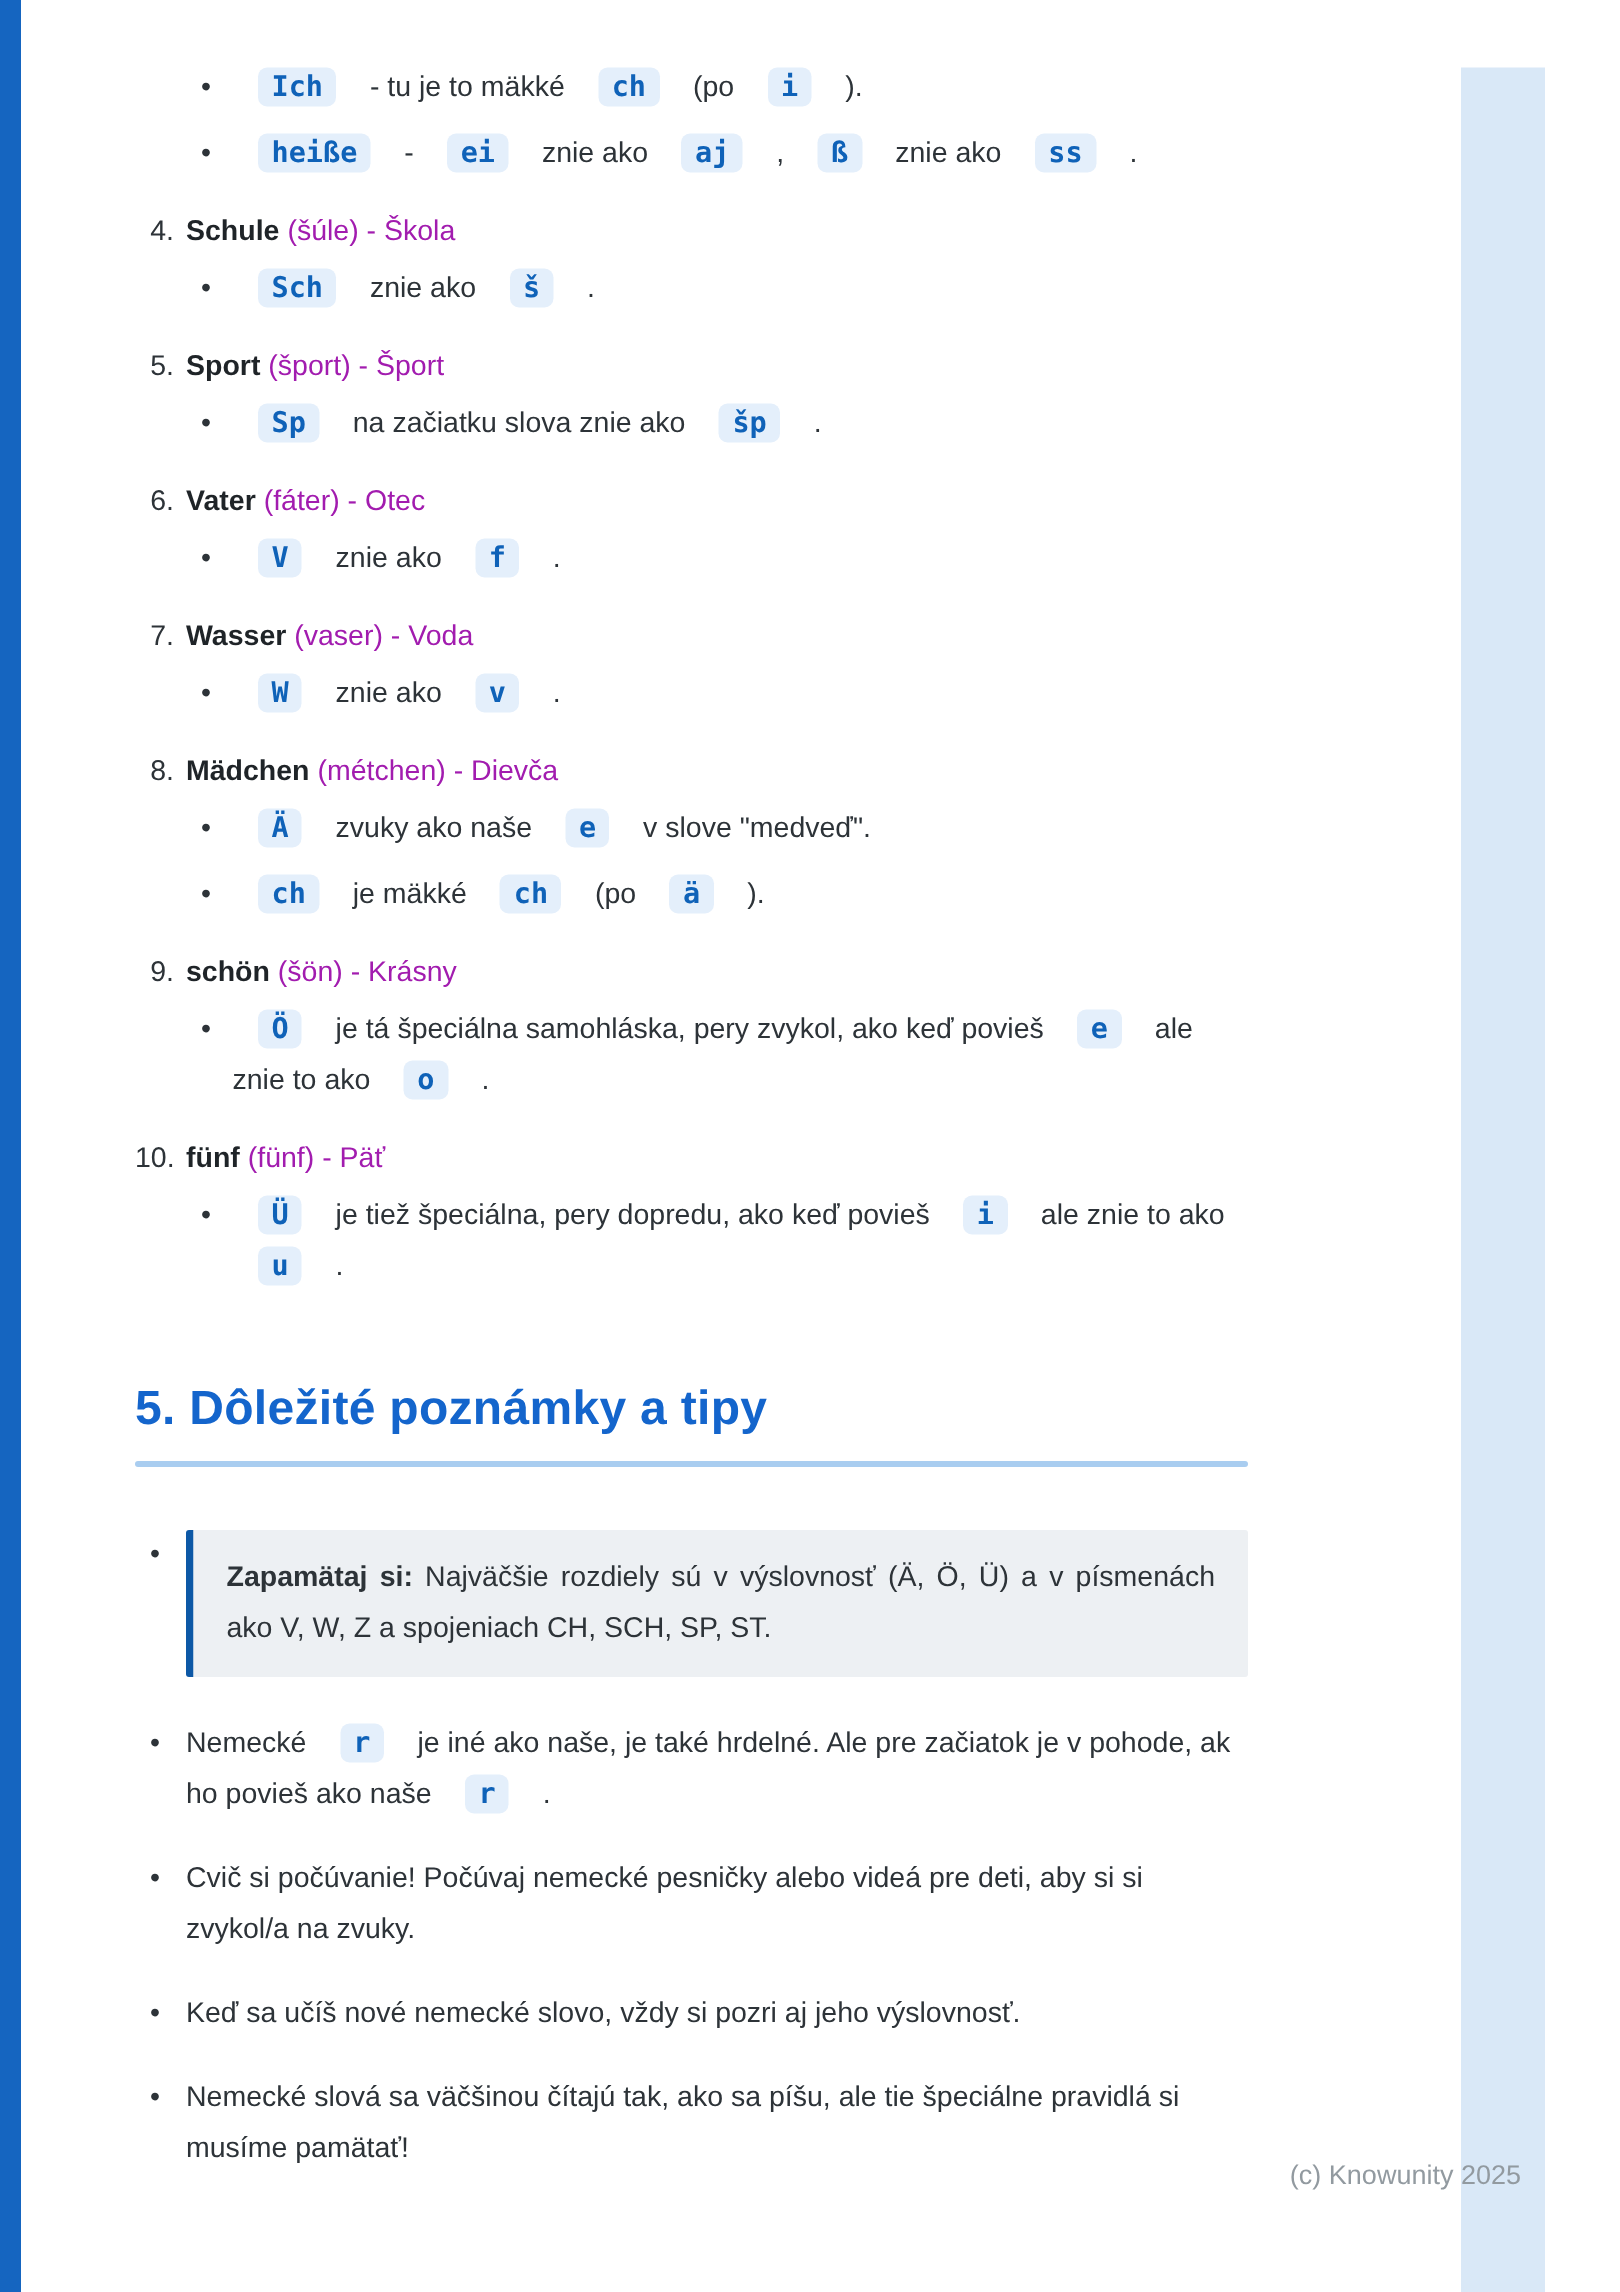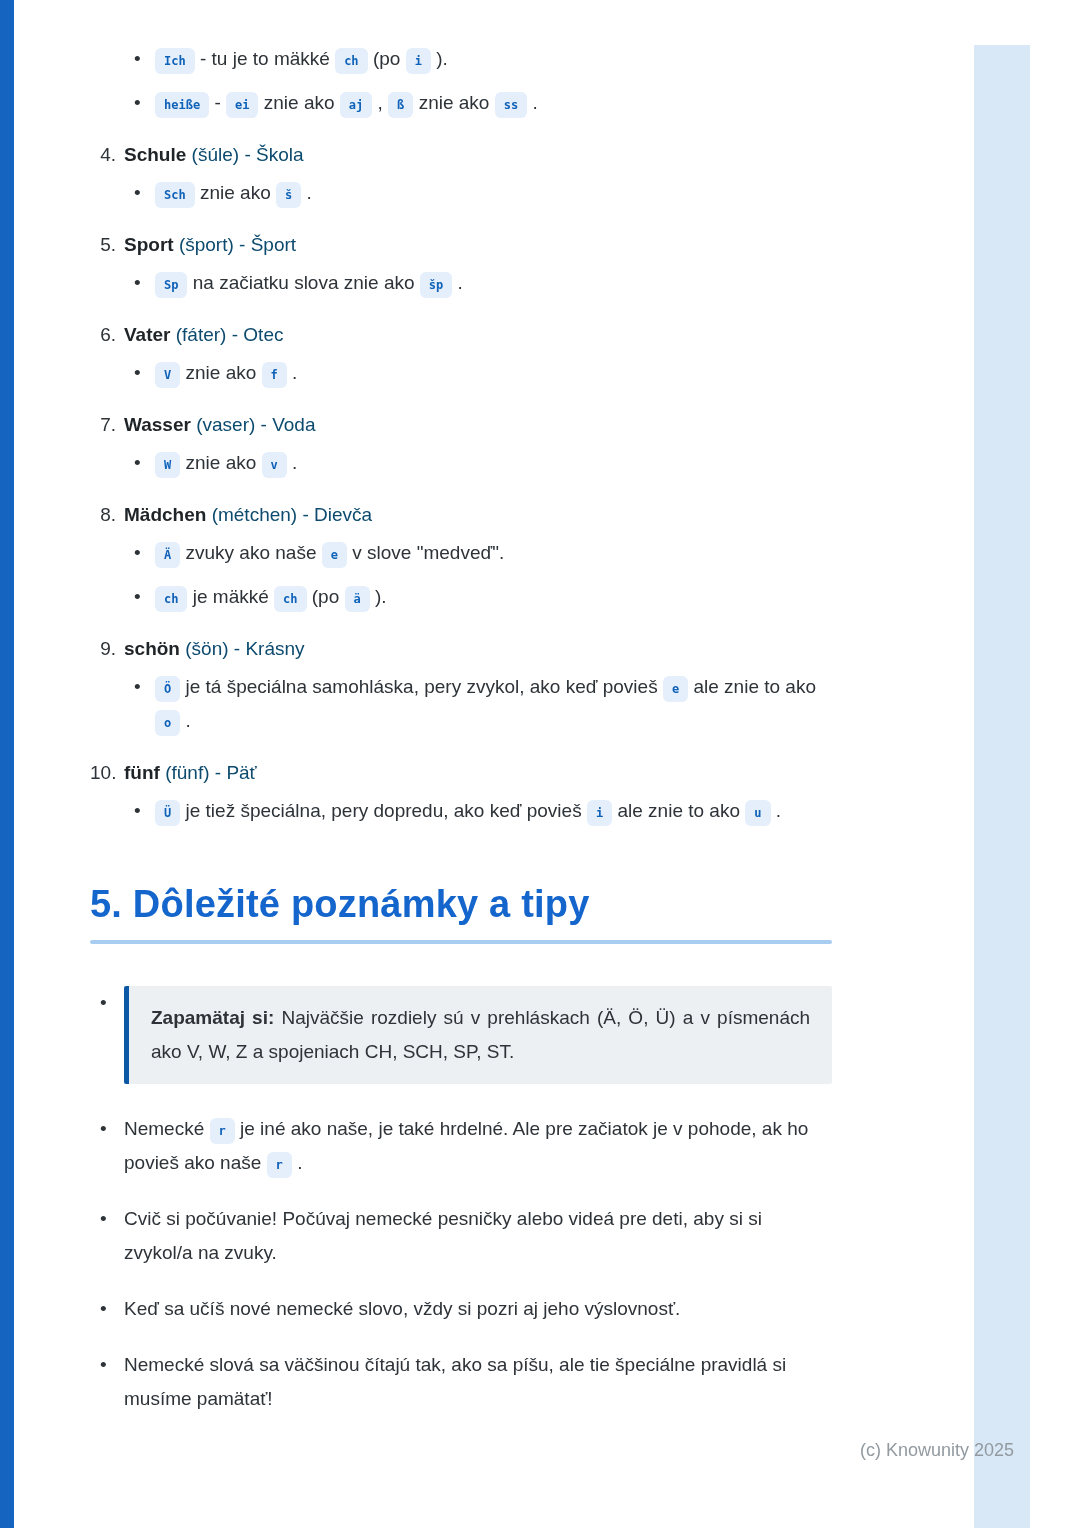--- a/index.html
+++ b/index.html
@@ -19,45 +19,45 @@
   }
   
   .sub-list { list-style:none; padding-left:65px; margin:4px 0 16px 0; }
   .sub-list > li { position:relative; margin-bottom:10px; }
   .sub-list > li::before { content:"•"; position:absolute; left:-21px; color:#2d3338; }
   
   .item { margin-top:18px; }
   .item-head { margin-bottom:4px; }
   .num { display:inline-block; width:26px; text-align:right; margin-right:8px; }
   .word { font-weight:bold; color:#1f2428; }
-  .tail { color:#0c4a6e; }
+  .tail { color:#a21caf; }
   
   .section-heading {
-    margin-top:56px; font-size:38px; line-height:40px;
+    margin-top:56px; font-size:32px; line-height:40px;
     font-weight:bold; color:var(--heading,#1465cc); letter-spacing:0.2px;
   }
   .heading-rule { height:4px; background:var(--rule,#a9cdf0); border-radius:2px; margin-top:16px; }
   
   .main-list { list-style:none; padding-left:34px; margin:0; }
   .main-list > li { position:relative; margin-bottom:22px; }
   .main-list > li::before { content:"•"; position:absolute; left:-24px; color:#2d3338; }
   .callout-list { margin-top:42px; margin-bottom:28px; }
   .callout-box {
     background:var(--callout-bg,#edf0f3);
     border-left:5px solid var(--callout-border,#0d58a6);
     padding:15px 22px; text-align:justify; border-radius:2px;
   }
   
   .chip {
     display:inline-block;
     background:var(--chip-bg,#e4effb);
     color:var(--chip-text,#0f62b8);
     font-family:"DejaVu Sans Mono", monospace;
-    font-weight:bold; font-size:12px; line-height:22px;
-    padding:2px 9px; border-radius:6px; margin:0 0;
+    font-weight:bold; font-size:19px; line-height:22px;
+    padding:2px 9px; border-radius:6px; margin:0 17px;
     vertical-align:baseline;
   }
   .bold-run { font-weight:bold; }
   .footer {
     position:absolute; top:1440px; right:66px;
     font-size:18px; color:var(--muted,#929aa0);
   }
 </style>
 </head>
 <body>
@@ -110,21 +110,21 @@
       <div class="item">
         <div class="item-head"><span class="num">10.</span><span class="word">fünf</span><span class="tail"> (fünf) - Päť</span></div>
         <ul class="sub-list">
           <li><span class="chip">Ü</span> <span>je tiež špeciálna, pery dopredu, ako keď povieš</span> <span class="chip">i</span> <span>ale znie to ako</span> <span class="chip">u</span> <span>.</span> </li>
         </ul>
       </div>
       <h2 class="section-heading">5. Dôležité poznámky a tipy</h2>
       <div class="heading-rule"></div>
       <ul class="main-list callout-list">
         <li>
-          <div class="callout-box"><span class="bold-run">Zapamätaj si:</span> <span>Najväčšie rozdiely sú v prehláskach (Ä, Ö, Ü) a v písmenách ako V, W, Z a spojeniach CH, SCH, SP, ST.</span> </div>
+          <div class="callout-box"><span class="bold-run">Zapamätaj si:</span> <span>Najväčšie rozdiely sú v výslovnosť (Ä, Ö, Ü) a v písmenách ako V, W, Z a spojeniach CH, SCH, SP, ST.</span> </div>
         </li>
       </ul>
       <ul class="main-list">
         <li><span>Nemecké</span> <span class="chip">r</span> <span>je iné ako naše, je také hrdelné. Ale pre začiatok je v pohode, ak ho povieš ako naše</span> <span class="chip">r</span> <span>.</span> </li>
         <li><span>Cvič si počúvanie! Počúvaj nemecké pesničky alebo videá pre deti, aby si si zvykol/a na zvuky.</span> </li>
         <li><span>Keď sa učíš nové nemecké slovo, vždy si pozri aj jeho výslovnosť.</span> </li>
         <li><span>Nemecké slová sa väčšinou čítajú tak, ako sa píšu, ale tie špeciálne pravidlá si musíme pamätať!</span> </li>
       </ul>
     </div>
   <div class="footer">(c) Knowunity 2025</div>

